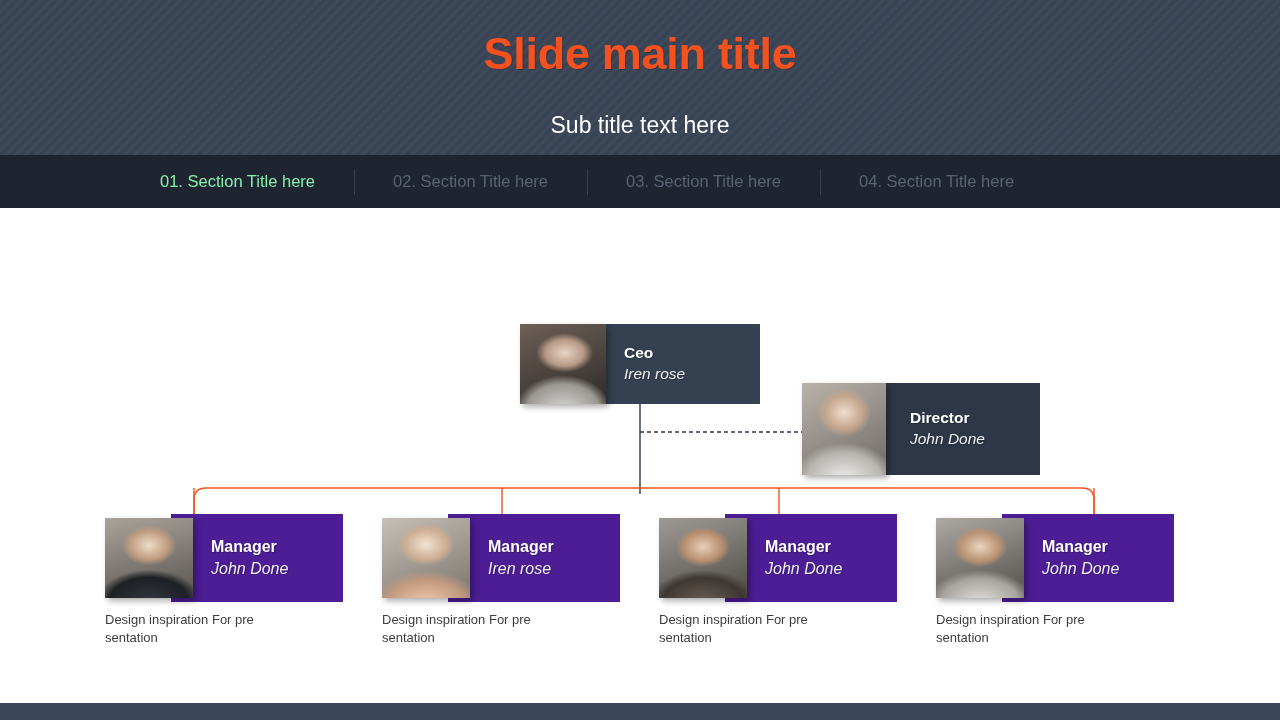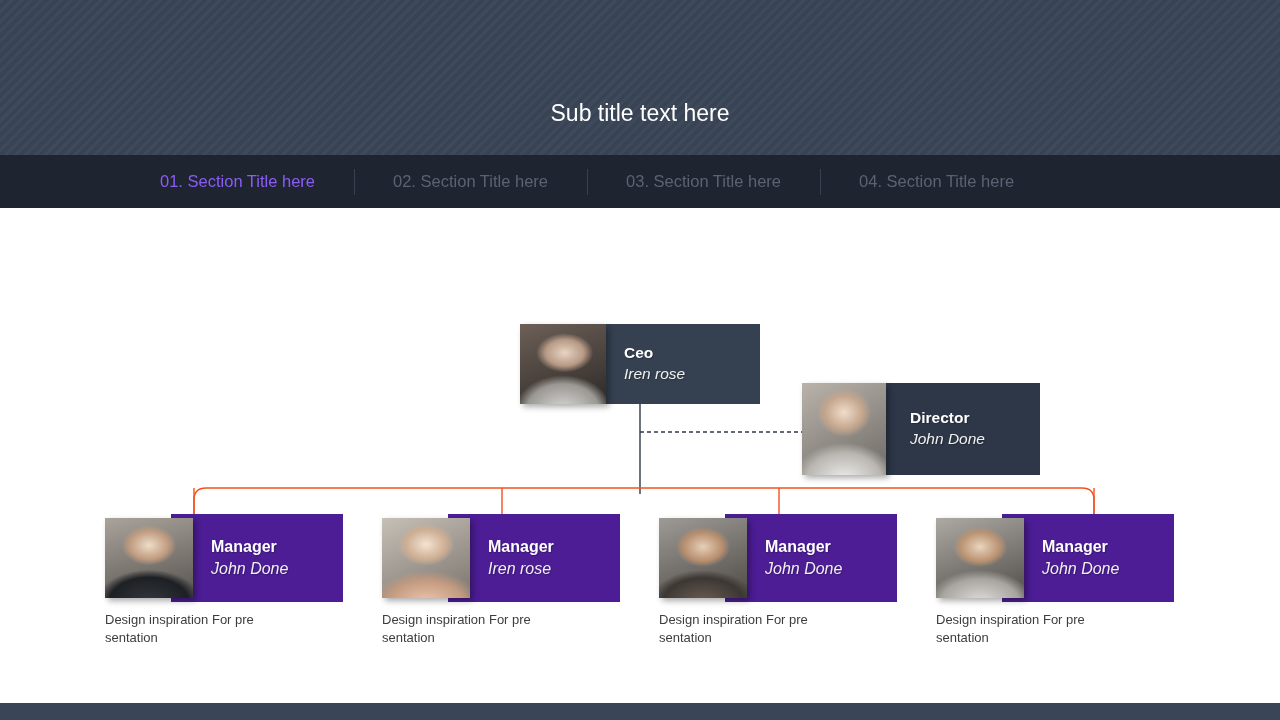--- a/index.html
+++ b/index.html
@@ -18,39 +18,39 @@
     background-image:
       repeating-linear-gradient(135deg, rgba(255,255,255,.022) 0px, rgba(255,255,255,.022) 3px, rgba(0,0,0,.03) 3px, rgba(0,0,0,.03) 7px);
     overflow:hidden;
   }
   .slide-title{
     position:absolute;left:0;top:28px;width:1280px;text-align:center;
     font-size:45px;font-weight:bold;color:#f4511e;letter-spacing:-0.3px;
     text-shadow:1px 1px 0 rgba(0,0,0,.18);
   }
   .slide-subtitle{
-    position:absolute;left:0;top:100px;width:1280px;text-align:center;
+    position:absolute;left:0;top:112px;width:1280px;text-align:center;
     font-size:23px;font-weight:normal;color:#ffffff;
   }
 
   
   .navbar{
     position:absolute;left:0;top:155px;width:1280px;height:53px;
     background:#1e2430;
   }
   .navbar .nav-inner{
     position:absolute;left:0;top:0;width:1280px;height:53px;
     display:flex;align-items:center;
   }
   .nav-item{
     flex:0 0 auto;font-size:16.5px;color:#5a6374;
     padding:0 0;white-space:nowrap;
     position:relative;
   }
-  .nav-item.active{color:#8b5cf6;}
+  .nav-item.active{color:#86efac;}
   .nav-sep{
     flex:0 0 auto;width:1px;height:26px;background:#39414f;
   }
   .nav-pad{flex:0 0 auto;}
 
   
   .footer-bar{
     position:absolute;left:0;top:703px;width:1280px;height:17px;background:#3a4557;
   }
 
@@ -136,20 +136,21 @@
     radial-gradient(ellipse 42% 34% at 50% 36%, #e9d5bf 0%, #bb9473 52%, rgba(0,0,0,0) 74%),
     radial-gradient(ellipse 74% 50% at 50% 106%, #e2e0dd 0%, #a8a49f 60%, rgba(0,0,0,0) 82%),
     linear-gradient(160deg,#adaaa4 0%,#514d49 100%);}
 </style>
 </head>
 <body>
 
 <div class="slide">
 
   <div class="header">
+    <div class="slide-title">Slide main title</div>
     <div class="slide-subtitle">Sub title text here</div>
   </div>
 
   <div class="navbar">
     <div class="nav-inner">
       <div class="nav-pad" style="width:160px;"></div>
       <div class="nav-item active">01. Section Title here</div>
       <div class="nav-pad" style="width:39px;"></div>
       <div class="nav-sep"></div>
       <div class="nav-pad" style="width:38px;"></div>

